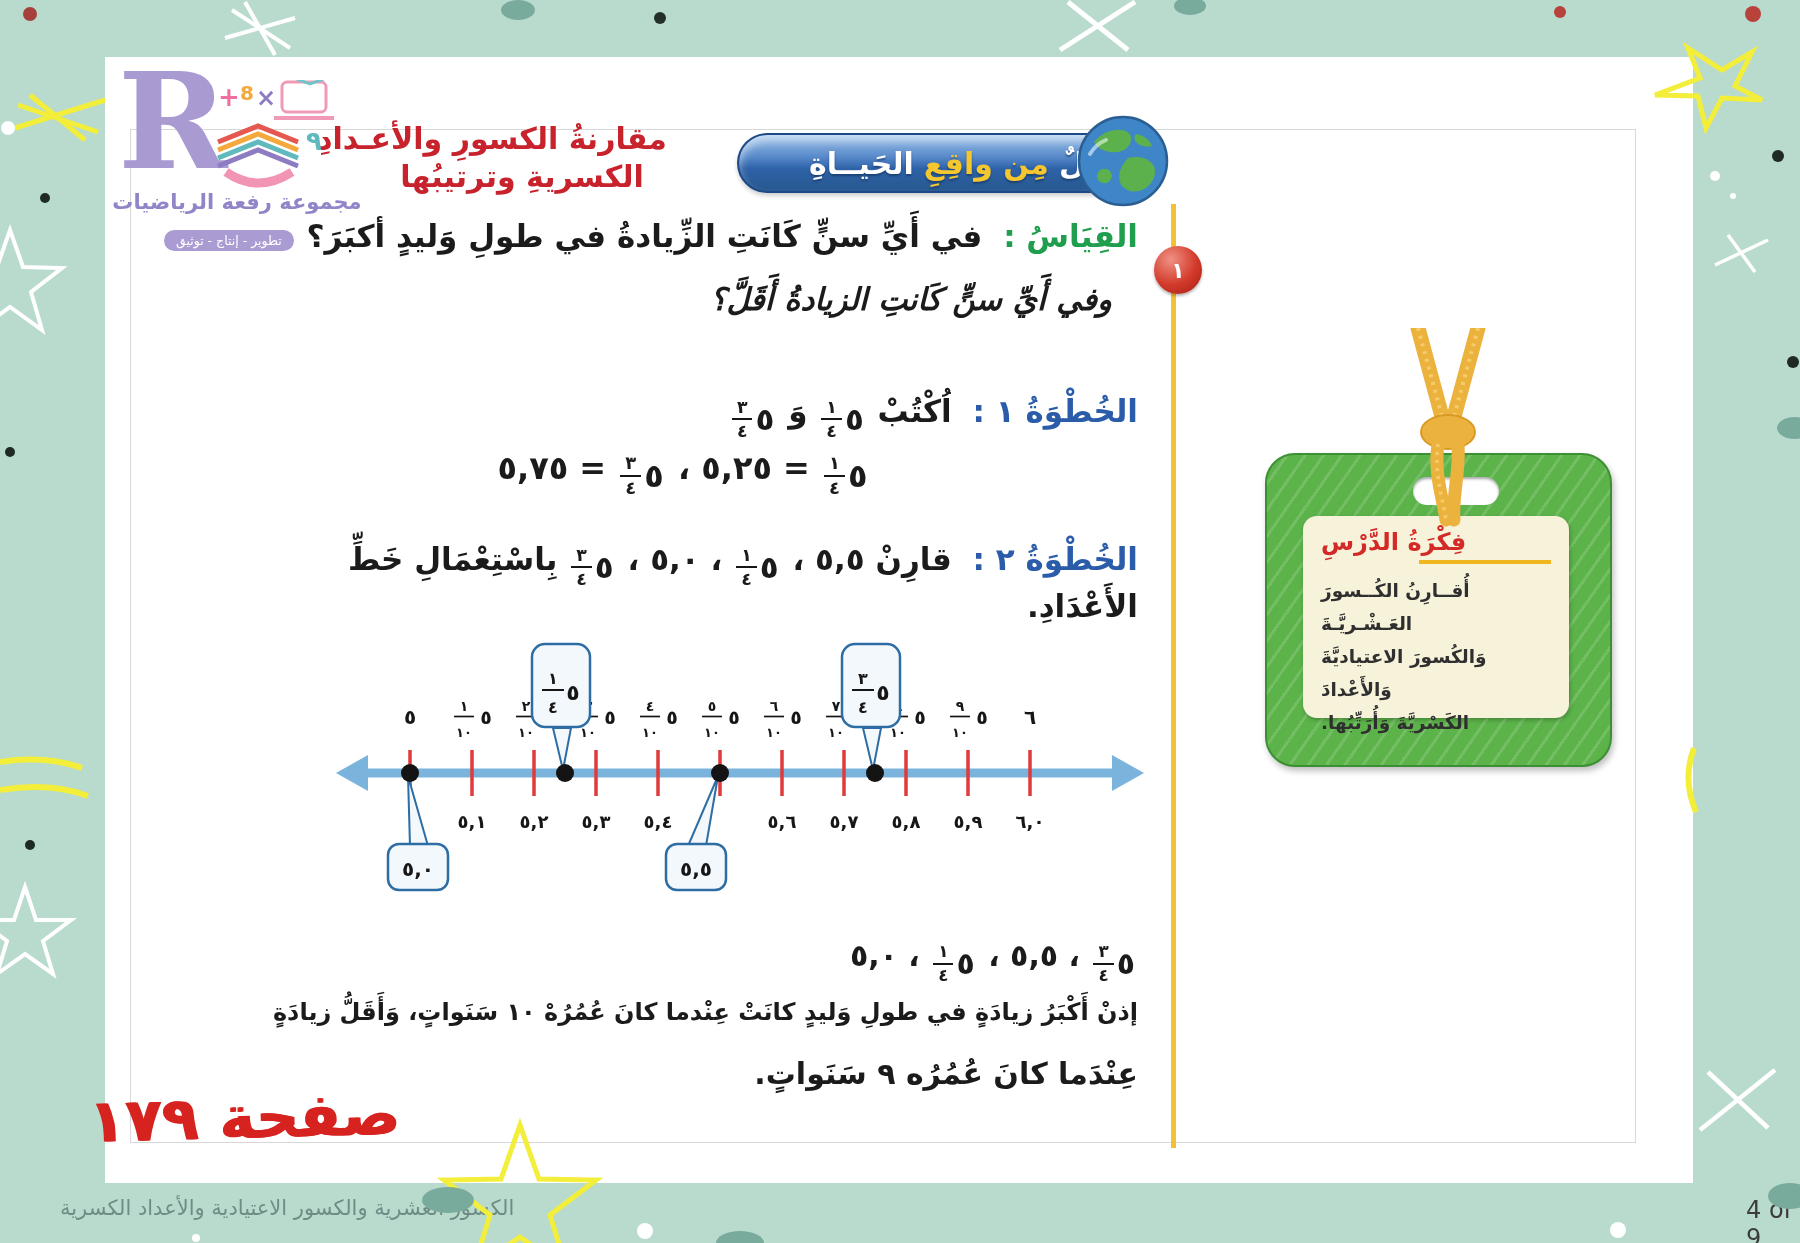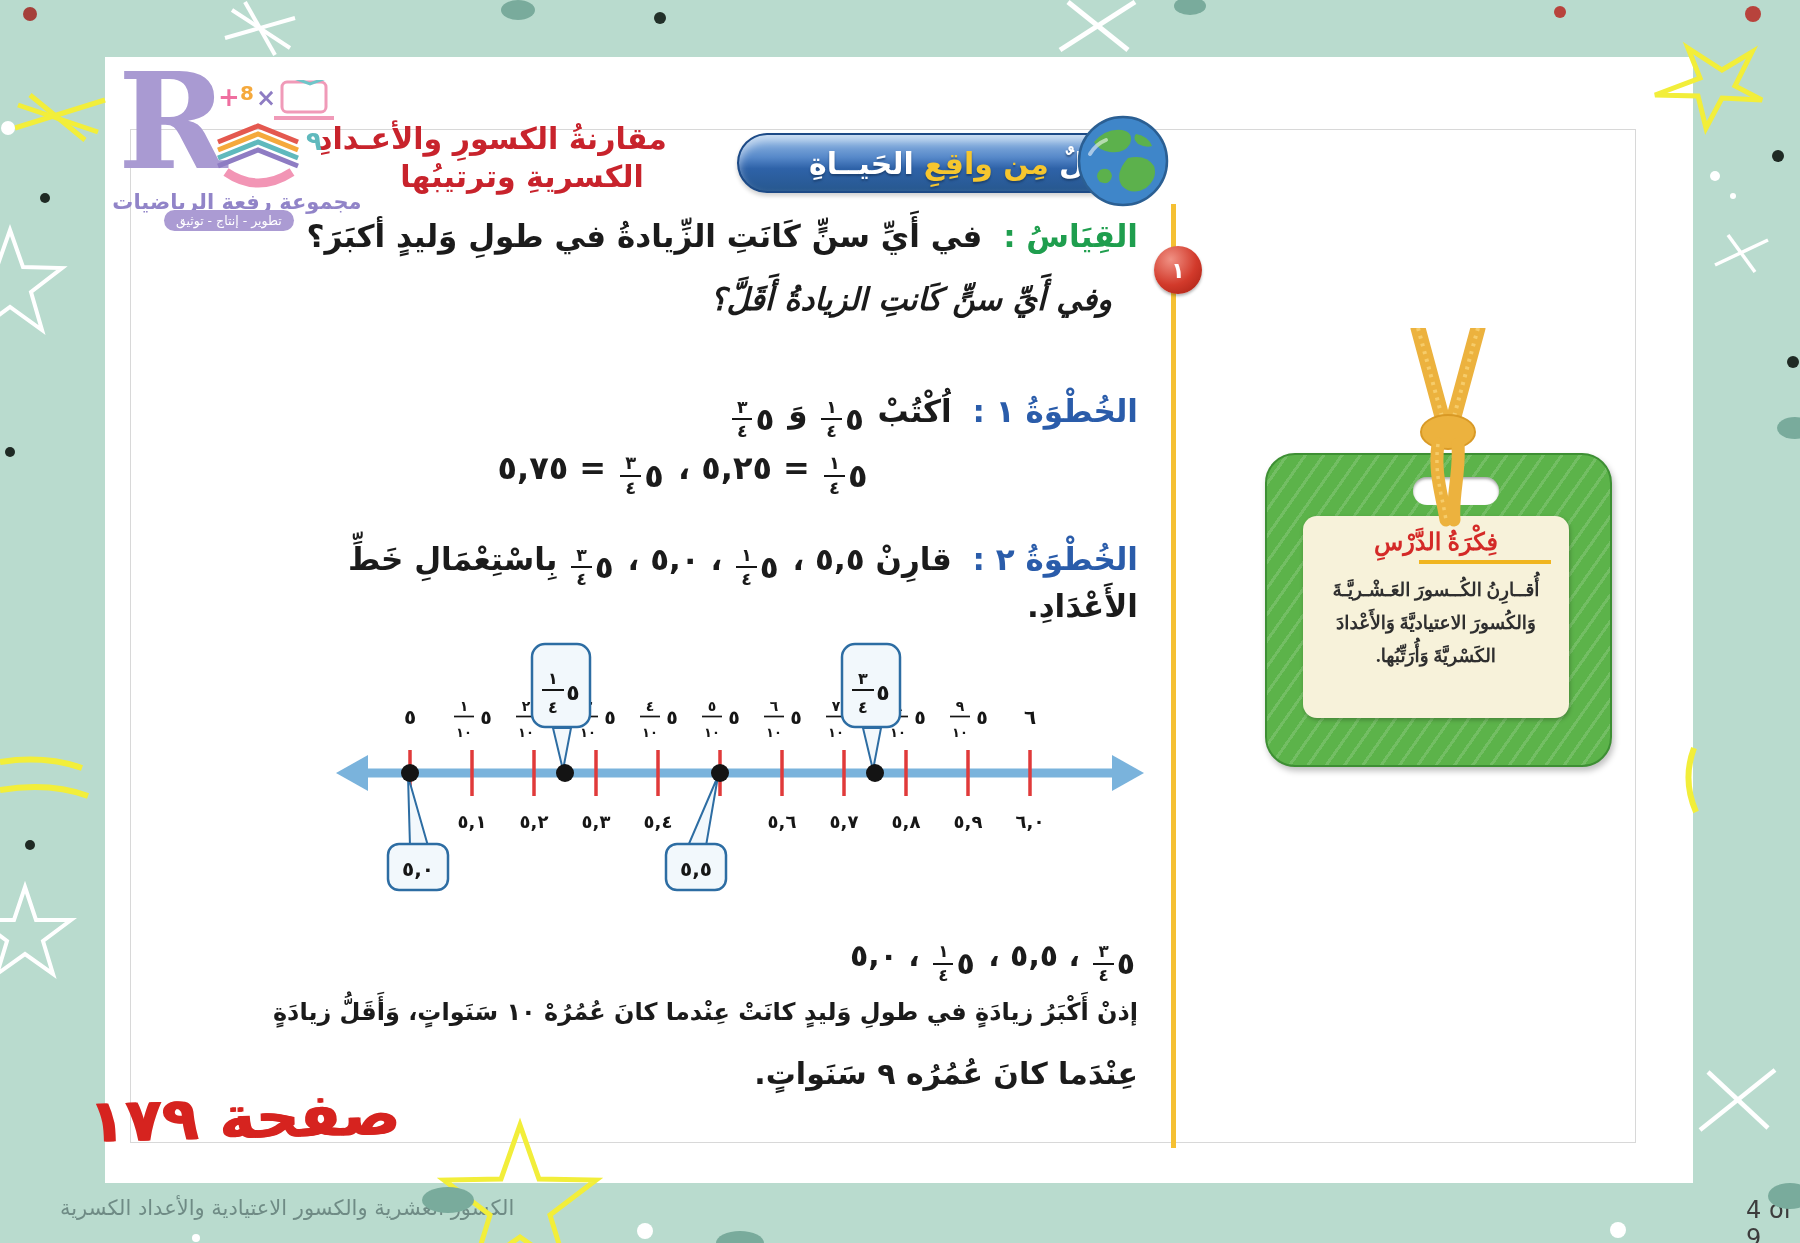--- a/index.html
+++ b/index.html
@@ -10,21 +10,21 @@
   }
   .abs{position:absolute;}
   
   .slide{left:105px;top:57px;width:1588px;height:1126px;background:#ffffff;z-index:1;}
   .page{left:130px;top:129px;width:1504px;height:1012px;background:#ffffff;border:1px solid #d8d8d8;z-index:2;}
   
   .logo{left:112px;top:70px;width:260px;height:200px;z-index:4;}
   .logo-r{position:absolute;left:6px;top:-26px;font-family:"DejaVu Serif",serif;font-weight:bold;font-size:132px;color:#a99ad2;}
   .logo-icons{position:absolute;left:98px;top:10px;}
   .logo-name{position:absolute;left:0;top:120px;width:250px;text-align:center;font-size:21px;font-weight:bold;color:#9184c8;direction:rtl;}
-  .logo-badge{position:absolute;left:52px;top:140px;background:#ab9bd3;color:#fff;font-size:12.5px;border-radius:12px;padding:3px 12px;direction:rtl;white-space:nowrap;}
+  .logo-badge{position:absolute;left:52px;top:160px;background:#ab9bd3;color:#fff;font-size:12.5px;border-radius:12px;padding:3px 12px;direction:rtl;white-space:nowrap;}
   
   .title{left:296px;top:120px;width:392px;z-index:3;text-align:center;direction:rtl;color:#c8232c;font-weight:bold;font-size:30px;line-height:38px;}
   .banner{left:737px;top:133px;width:406px;height:60px;z-index:3;border-radius:32px;
     background:linear-gradient(#9cc0e8 0%, #5688c9 40%, #2e62a8 60%, #27588f 100%);
     border:2px solid #1d4a86;box-shadow:inset 0 6px 8px rgba(255,255,255,.5), 0 3px 4px rgba(0,0,0,.18);
     display:flex;align-items:center;justify-content:center;direction:rtl;gap:10px;
     font-size:30px;font-weight:bold;color:#ffffff;text-shadow:0 2px 2px rgba(20,50,90,.6);padding-left:56px;box-sizing:border-box;}
   .banner .yellow{color:#f6c62e;}
   .globe{left:1076px;top:114px;z-index:4;}
   .vline{left:1171px;top:204px;width:5px;height:944px;background:#f5c033;z-index:3;}
@@ -48,21 +48,21 @@
   .mixed .mf .d{padding-top:2px;}
   
   .nl-wrap{left:330px;top:596px;z-index:3;}
   
   .tag-body{left:1265px;top:453px;width:343px;height:310px;border-radius:30px;z-index:4;
     background:#5cb34a;
     background-image:repeating-linear-gradient(125deg, rgba(255,255,255,.14) 0 3px, rgba(0,0,0,0) 3px 15px);
     border:2px solid #3d8f33;box-shadow:2px 4px 6px rgba(0,0,0,.25);}
   .tag-slot{left:1413px;top:477px;width:86px;height:28px;background:#ffffff;border-radius:14px;z-index:5;box-shadow:inset 0 2px 3px rgba(0,0,0,.35);}
   .tag-panel{left:1303px;top:516px;width:266px;height:202px;background:#f7f2da;border-radius:14px;z-index:6;
-    box-shadow:1px 2px 4px rgba(0,0,0,.25);padding:12px 18px;box-sizing:border-box;direction:rtl;text-align:center;font-family:Liberation Serif, serif;}
+    box-shadow:1px 2px 4px rgba(0,0,0,.25);padding:12px 18px;box-sizing:border-box;direction:rtl;text-align:left;}
   .tag-title{color:#d42a27;font-size:24px;font-weight:bold;}
   .tag-underline{width:132px;height:4px;background:#f0b51f;margin:4px 0 10px 0;}
   .tag-text{font-size:18.5px;font-weight:bold;color:#2f2f2f;line-height:33px;}
   .cord{left:1398px;top:328px;z-index:7;}
   
   .page-note{left:88px;top:1082px;z-index:8;color:#d6231f;font-size:60px;font-weight:bold;direction:rtl;
     transform:rotate(-1.5deg);text-shadow:1.5px 0 currentColor;white-space:nowrap;}
   
   .footer-title{left:60px;top:1196px;z-index:3;direction:rtl;font-size:21px;color:#6f8b85;}
   .page-indicator{left:1722px;top:1196px;z-index:3;font-size:24px;color:#3c3c3c;margin-left:24px;}

